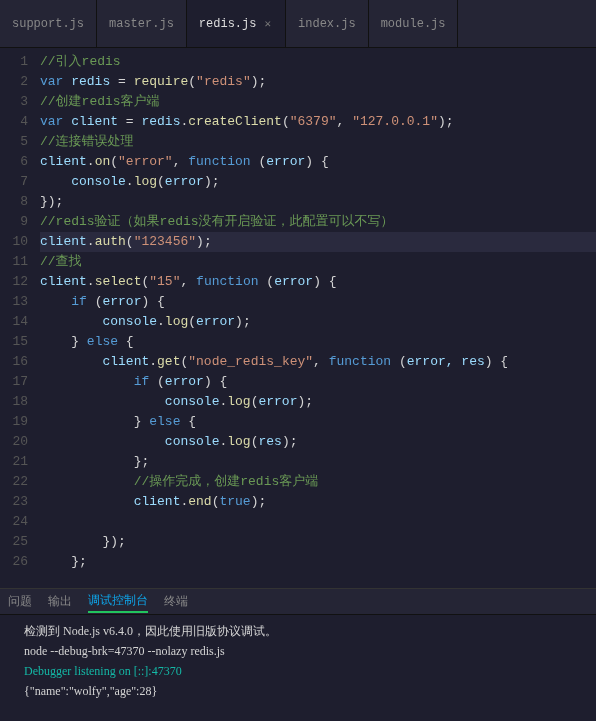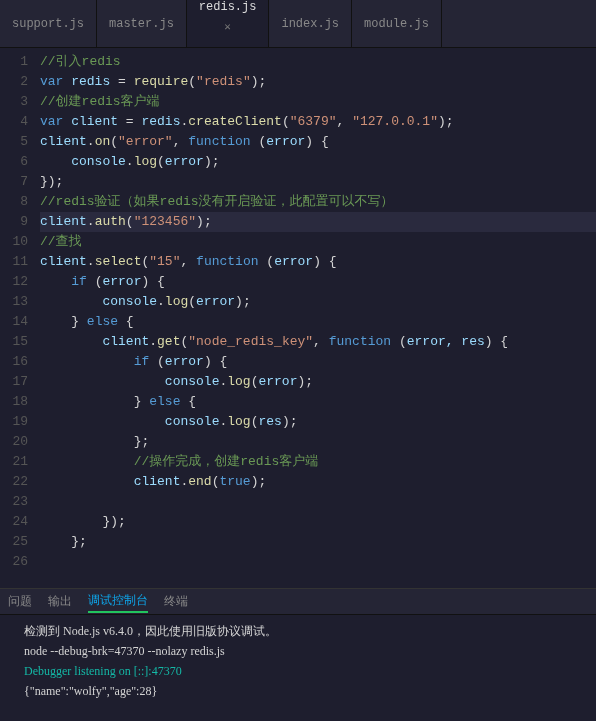--- a/index.html
+++ b/index.html
@@ -27,21 +27,20 @@
       font-size: 12px;
       color: #888;
       cursor: pointer;
       border-right: 1px solid #111;
       white-space: nowrap;
       gap: 6px;
     }
     .tab.active {
       background: #1e1e2e;
       color: #ddd;
-      flex-direction: column;
     }
     .tab-close {
       font-size: 11px;
       color: #777;
       cursor: pointer;
       padding: 0 2px;
     }
 
     
     .code-area {
@@ -174,20 +173,21 @@
   <div class="code-lines">
 
     <div class="code-line"><span class="c-comment">//引入redis</span></div>
 
     <div class="code-line"><span class="c-keyword">var</span> <span class="c-var">redis</span> <span class="c-plain">= </span><span class="c-func">require</span><span class="c-plain">(</span><span class="c-string">"redis"</span><span class="c-plain">);</span></div>
 
     <div class="code-line"><span class="c-comment">//创建redis客户端</span></div>
 
     <div class="code-line"><span class="c-keyword">var</span> <span class="c-var">client</span> <span class="c-plain">= </span><span class="c-var">redis</span><span class="c-plain">.</span><span class="c-func">createClient</span><span class="c-plain">(</span><span class="c-string">"6379"</span><span class="c-plain">, </span><span class="c-string">"127.0.0.1"</span><span class="c-plain">);</span></div>
 
+    <div class="code-line"><span class="c-comment">//连接错误处理</span></div>
 
     <div class="code-line"><span class="c-var">client</span><span class="c-plain">.</span><span class="c-func">on</span><span class="c-plain">(</span><span class="c-string">"error"</span><span class="c-plain">, </span><span class="c-keyword">function</span> <span class="c-plain">(</span><span class="c-param">error</span><span class="c-plain">) {</span></div>
 
     <div class="code-line">    <span class="c-var">console</span><span class="c-plain">.</span><span class="c-func">log</span><span class="c-plain">(</span><span class="c-param">error</span><span class="c-plain">);</span></div>
 
     <div class="code-line"><span class="c-plain">});</span></div>
 
     <div class="code-line"><span class="c-comment">//redis验证（如果redis没有开启验证，此配置可以不写）</span></div>
 
     <div class="code-line active-line"><span class="c-var">client</span><span class="c-plain">.</span><span class="c-func">auth</span><span class="c-plain">(</span><span class="c-string">"123456"</span><span class="c-plain">);</span></div>

